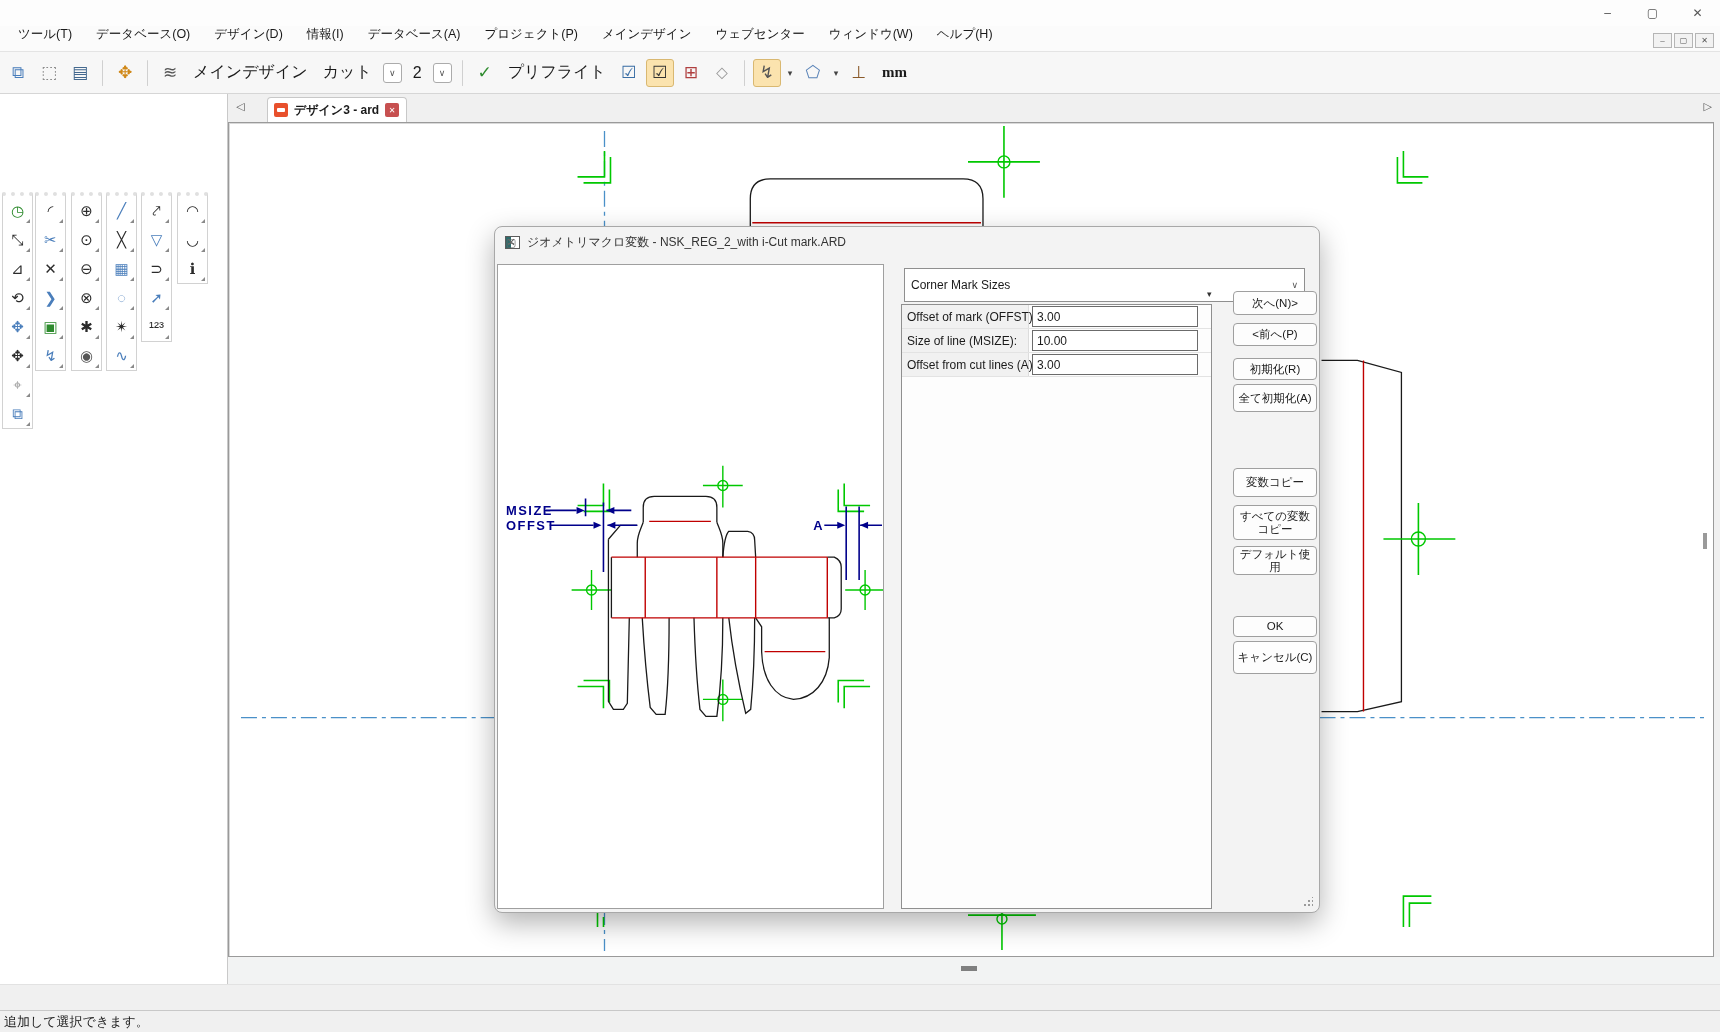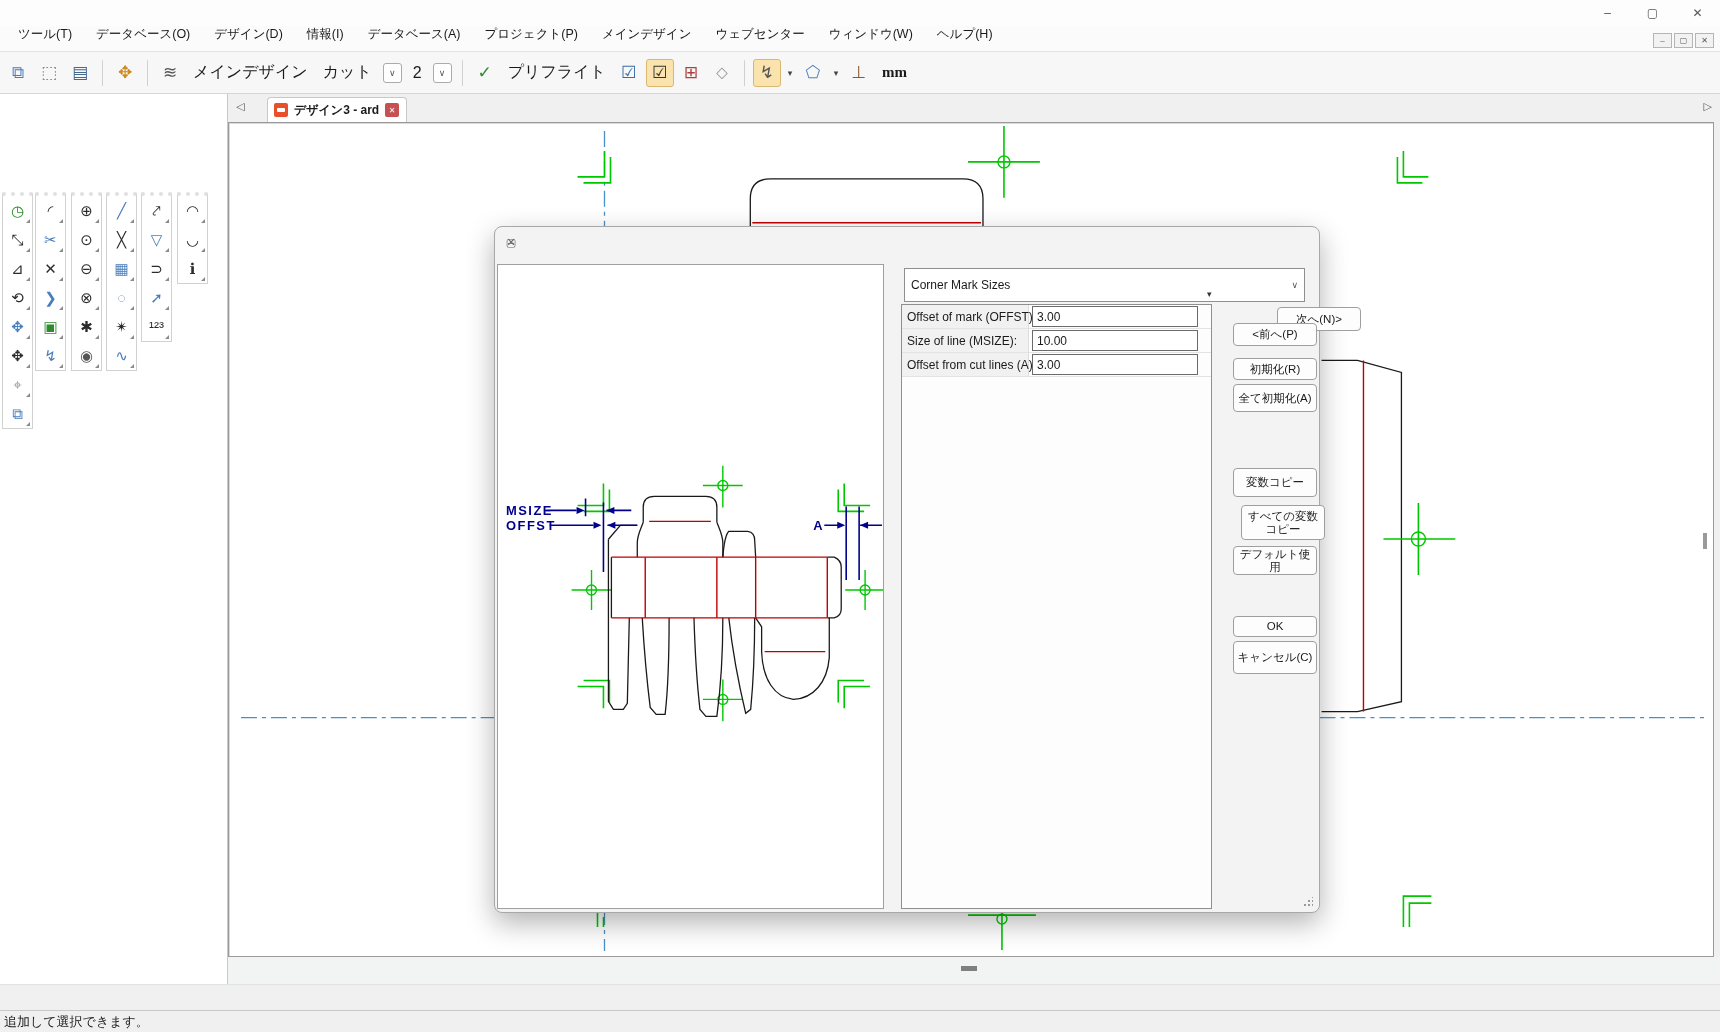--- a/index.html
+++ b/index.html
@@ -104,26 +104,26 @@
     border-right:1px solid #dcdcdc; font-size:12px; color:#1a1a1a; display:flex; align-items:center;
     padding-left:5px; white-space:nowrap; }
   .finput { position:absolute; left:130px; top:1px; width:166px; height:21px; background:#fff;
     border:1px solid #6b6b6b; font-size:12px; color:#1a1a1a; display:flex; align-items:center;
     padding-left:4px; }
 
   #btncol { position:absolute; left:738px; top:0; width:84px; height:687px; }
   .dbtn { position:absolute; left:0; width:84px; background:#fdfdfd; border:1px solid #9f9f9f;
     border-radius:4px; font-size:11.5px; color:#1a1a1a; font-family:inherit; text-align:center;
     line-height:1.1; padding:0 2px; }
-  [data-name="next-button"] { top:80px; height:24px;margin-left:44px; }
+  [data-name="next-button"] { top:64px; height:24px; }
   [data-name="prev-button"] { top:96px; height:23px; }
   [data-name="reset-button"] { top:131px; height:22px; }
   [data-name="reset-all-button"] { top:157px; height:28px; }
   [data-name="copy-variables-button"] { top:241px; height:29px; }
-  [data-name="copy-all-variables-button"] { top:278px; height:35px;margin-left:8px; }
+  [data-name="copy-all-variables-button"] { top:278px; height:35px; }
   [data-name="use-default-button"] { top:319px; height:29px; }
   [data-name="ok-button"] { top:389px; height:21px; }
   [data-name="cancel-button"] { top:414px; height:33px; }
 
   #dlg-resize-grip { position:absolute; right:6px; bottom:5px; width:10px; height:10px;
     background:radial-gradient(circle at 2px 8px,#9a9a9a 1px,transparent 1.3px),
                radial-gradient(circle at 6px 8px,#9a9a9a 1px,transparent 1.3px),
                radial-gradient(circle at 6px 4px,#9a9a9a 1px,transparent 1.3px),
                radial-gradient(circle at 10px 8px,#9a9a9a 1px,transparent 1.3px),
                radial-gradient(circle at 10px 4px,#9a9a9a 1px,transparent 1.3px),
@@ -455,20 +455,24 @@
 <div id="vscroll-thumb" data-name="vertical-scroll-thumb"></div>
 <div id="hscroll-band" data-name="horizontal-scroll-track">
   <div id="hscroll-thumb" data-name="horizontal-scroll-thumb"></div>
 </div>
 <div id="bottom-spacer" data-name="bottom-spacer"></div>
 <div id="statusbar" data-name="status-bar">
   <span id="status-message" data-name="status-message">追加して選択できます。</span>
 </div>
 
 <div id="dialog" data-name="geometry-macro-dialog">
+  <div id="dlg-titlebar" data-name="dialog-titlebar">
+    <span id="dialog-icon" data-name="dialog-icon"></span>
+    <span id="dlg-title" data-name="dialog-title">ジオメトリマクロ変数 - NSK_REG_2_with i-Cut mark.ARD</span>
+  </div>
   <div data-name="dialog-window-controls">
 
   <span class="dlg-ctrl" data-name="dialog-minimize-button">–</span>
       <span class="dlg-ctrl" data-name="dialog-maximize-button">▢</span>
       <span class="dlg-ctrl" data-name="dialog-close-button">✕</span>
     </div>
 
   <div id="dlg-preview" data-name="dieline-preview">
     <svg viewBox="0 0 387 645" data-name="dieline-preview-drawing">
       <g data-name="preview-corner-marks">

